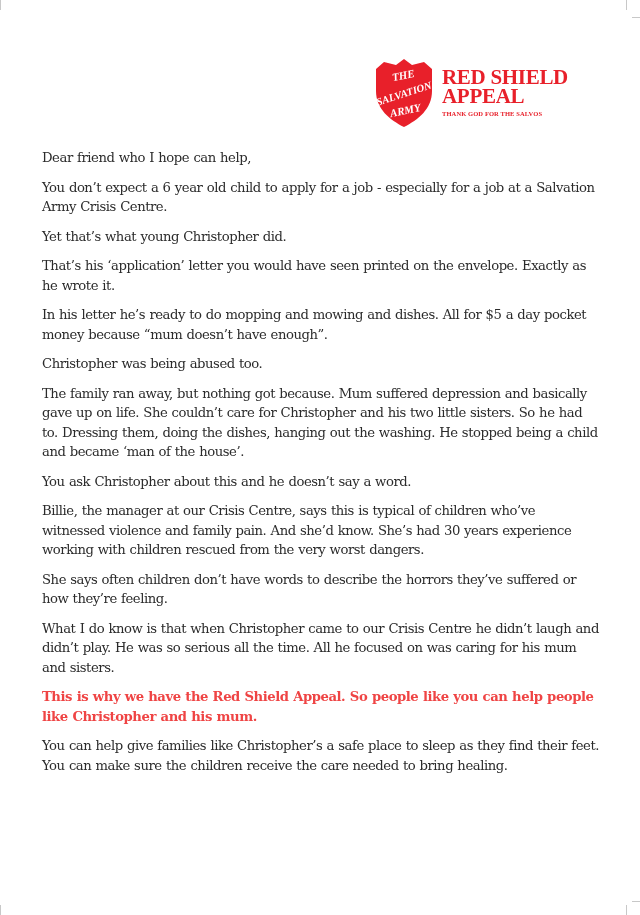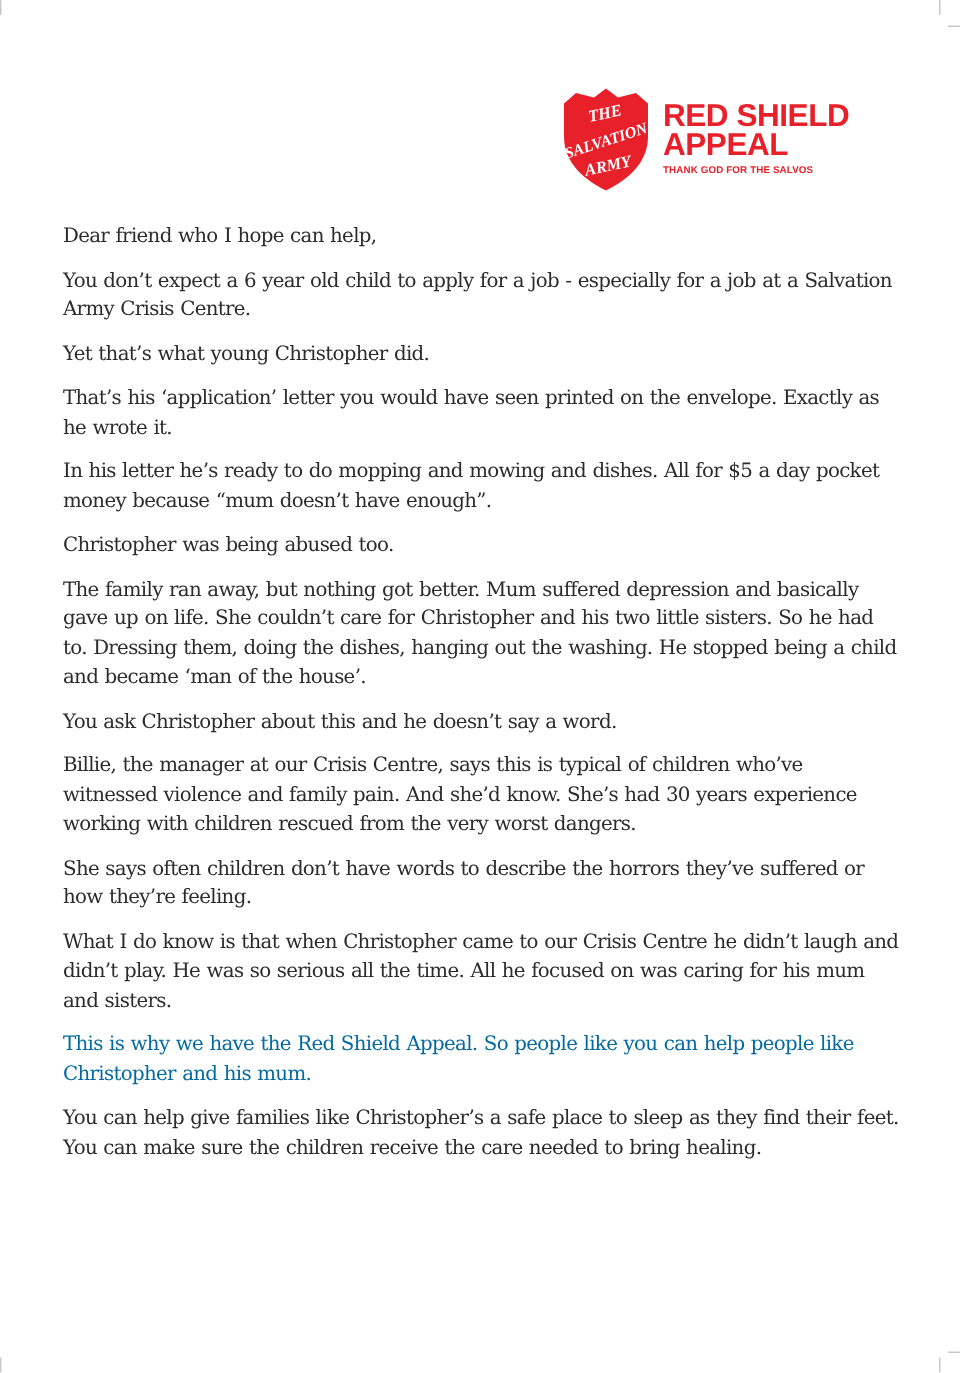--- a/index.html
+++ b/index.html
@@ -1,29 +1,29 @@
 <!DOCTYPE html>
 <html><head>
 <meta charset="utf-8">
 <style>
   html, body { margin: 0; padding: 0; background: #ffffff; }
   body { width: 640px; height: 915px; position: relative; overflow: hidden; }
   .crop { position: absolute; background: #c8c8c8; }
   .logo { position: absolute; left: 372px; top: 57px; width: 210px; height: 72px; }
   .shield { position: absolute; left: 0; top: 0; width: 64px; height: 72px; }
   .appeal { position: absolute; left: 70px; top: 11px; color: #e8202a;
-            font-family: Liberation Sans, sans-serif; font-weight: bold; }
+            font-family: Liberation Serif, serif; font-weight: bold; }
   .appeal .line1, .appeal .line2 { font-size: 21px; line-height: 19px; letter-spacing: -0.3px; display: block; }
   .appeal .tagline { font-size: 6.5px; line-height: 10px; display: block; margin-top: 3px; letter-spacing: 0.1px; }
   .letter { position: absolute; left: 42px; top: 148px; width: 560px;
             font-family: "DejaVu Serif", serif; font-size: 13.2px; line-height: 19.5px;
             color: #2b2b2b; letter-spacing: -0.45px; word-spacing: 0.5px; }
   .letter p { margin: 0 0 10px 0; }
   .letter p.u { }
-  .letter p.b { font-weight: normal; color: #0369a1; }
+  .letter p.b { font-weight: bold; color: #ef4444; }
 </style>
 </head>
 <body>
 
 <div class="crop" style="left:0;top:0;width:1px;height:10px;"></div>
 <div class="crop" style="left:626px;top:0;width:1px;height:10px;"></div>
 <div class="crop" style="left:632px;top:17px;width:8px;height:1px;"></div>
 <div class="crop" style="left:0;top:905px;width:1px;height:10px;"></div>
 <div class="crop" style="left:626px;top:905px;width:1px;height:10px;"></div>
 <div class="crop" style="left:632px;top:901px;width:8px;height:1px;"></div>
@@ -44,20 +44,20 @@
   </div>
 </div>
 
 <div class="letter">
   <p>Dear friend who I hope can help,</p>
   <p>You don’t expect a 6 year old child to apply for a job - especially for a job at a Salvation Army Crisis Centre.</p>
   <p>Yet that’s what young Christopher did.</p>
   <p>That’s his ‘application’ letter you would have seen printed on the envelope. Exactly as he wrote it.</p>
   <p>In his letter he’s ready to do mopping and mowing and dishes. All for $5 a day pocket money because “mum doesn’t have enough”.</p>
   <p class="u">Christopher was being abused too.</p>
-  <p>The family ran away, but nothing got better. Mum suffered depression and basically gave up on life.  She couldn’t care for Christopher and his two little sisters. So he had to. Dressing them, doing the dishes, hanging out the washing. He stopped being a child and became ‘man of the house’.</p>
+  <p>The family ran away, but nothing got because. Mum suffered depression and basically gave up on life.  She couldn’t care for Christopher and his two little sisters. So he had to. Dressing them, doing the dishes, hanging out the washing. He stopped being a child and became ‘man of the house’.</p>
   <p>You ask Christopher about this and he doesn’t say a word.</p>
   <p>Billie, the manager at our Crisis Centre, says this is typical of children who’ve witnessed violence and family pain. And she’d know. She’s had 30 years experience working with children rescued from the very worst dangers.</p>
   <p class="u">She says often children don’t have words to describe the horrors they’ve suffered or how they’re feeling.</p>
   <p>What I do know is that when Christopher came to our Crisis Centre he didn’t laugh and didn’t play.  He was so serious all the time. All he focused on was caring for his mum and sisters.</p>
   <p class="b">This is why we have the Red Shield Appeal. So people like you can help people like Christopher and his mum.</p>
   <p>You can help give families like Christopher’s a safe place to sleep as they find their feet. You can make sure the children receive the care needed to bring healing.</p>
 </div>
 
 </body></html>

